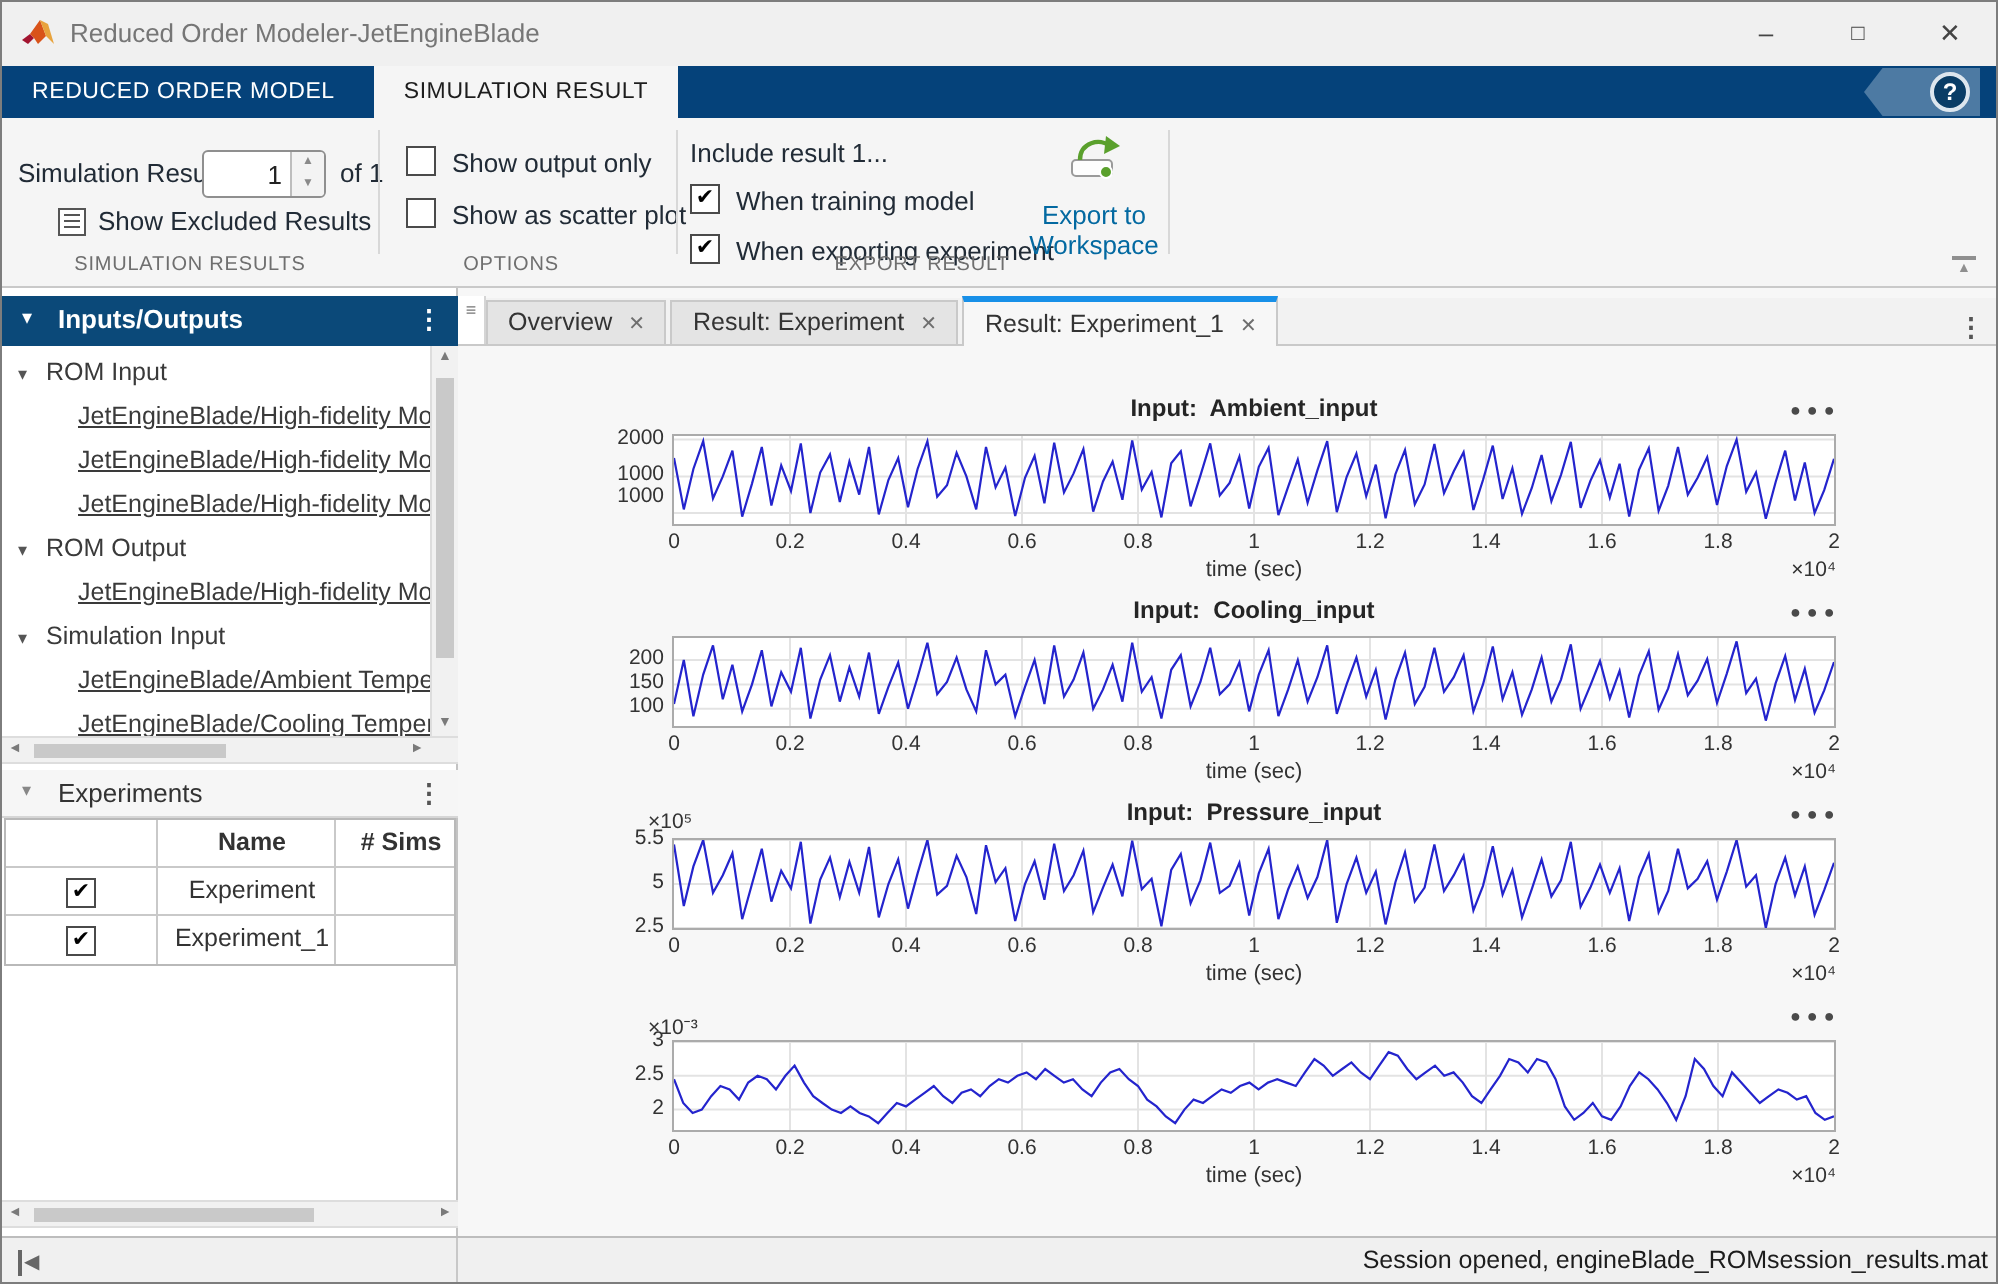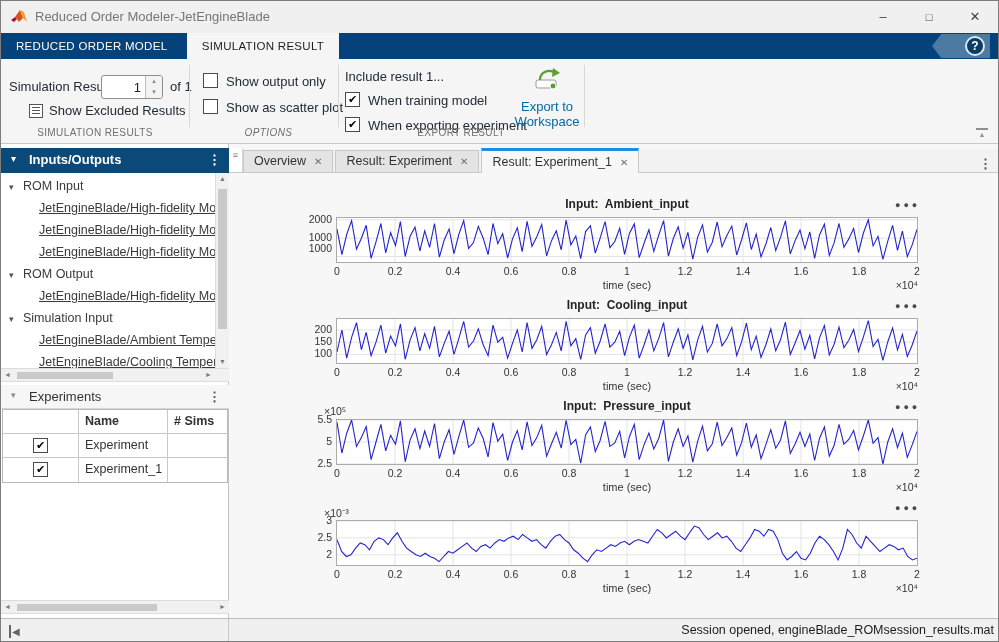--- a/index.html
+++ b/index.html
@@ -59,21 +59,21 @@
   .hscroll .arr { position:absolute; top:0; font-size:7px; color:#7a7a7a; line-height:12px; }
   .hscroll .thumb { position:absolute; top:3px; height:7px; background:#c9c9c9; }
 
   .exp-header { position:absolute; top:241px; left:0; width:228px; height:24px; background:#f6f6f6; border-bottom:1px solid #d6d6d6; color:#333; }
   .exp-header .tri { position:absolute; left:10px; top:5px; font-size:9px; color:#888; }
   .exp-header .ttl { position:absolute; left:28px; top:4px; font-size:13px; }
   .exp-header .pmenu { color:#555; }
   .exp-table { position:absolute; top:265px; left:1px; width:226px; border:1px solid #b9b9b9; background:#fff; }
   .erow { display:flex; height:24px; }
   .erow.head { height:24px; font-weight:bold; }
-  .ecell { border-right:1px solid #c9c9c9; border-bottom:1px solid #c9c9c9; font-size:12.5px; color:#333; line-height:23px; padding-left:6px; overflow:hidden; }
+  .ecell { border-right:1px solid #c9c9c9; border-bottom:1px solid #c9c9c9; font-size:12.5px; color:#333; line-height:23px; padding-left:6px; overflow:hidden;text-align:center; }
   .ecell.c0 { width:76px; text-align:center; padding-left:0; }
   .ecell.c1 { width:89px; }
   .ecell.c2 { width:59px; border-right:none; }
   .erow:last-child .ecell { border-bottom:none; }
   .ecell .cb { position:relative; display:inline-block; margin-top:4px; }
 
   
   .docarea { position:absolute; left:228px; top:0; width:771px; height:474px; background:#f7f7f7; }
   .doctabs { position:absolute; top:5px; left:0; width:771px; height:24px; background:#f2f2f2; border-bottom:1px solid #c9c9c9; display:flex; align-items:flex-end; }
   .grip { width:14px; height:24px; background:#fff; border-right:1px solid #d5d5d5; text-align:center; font-size:9px; color:#777; line-height:14px; }
@@ -143,21 +143,21 @@
         <i></i>
       </span>
     <span class="ts-label" style="left:48px;top:44px;">Show Excluded Results</span>
     <span class="section-label" style="left:0;width:188px;">SIMULATION RESULTS</span>
     <div class="vdiv" style="left:188px;"></div>
 
     <span class="cb" style="left:202px;top:14px;"></span>
     <span class="ts-label" style="left:225px;top:15px;">Show output only</span>
     <span class="cb" style="left:202px;top:40px;"></span>
     <span class="ts-label" style="left:225px;top:41px;">Show as scatter plot</span>
-    <span class="section-label" style="left:193px;width:149px;font-style:italic;">OPTIONS</span>
+    <span class="section-label" style="left:180px;width:149px;">OPTIONS</span>
     <div class="vdiv" style="left:337px;"></div>
 
     <span class="ts-label" style="left:344px;top:10px;">Include result 1...</span>
     <span class="cb" style="left:344px;top:33px;">
         <span class="mk">✔</span>
       </span>
     <span class="ts-label" style="left:367px;top:34px;">When training model</span>
     <span class="cb" style="left:344px;top:58px;">
         <span class="mk">✔</span>
       </span>

